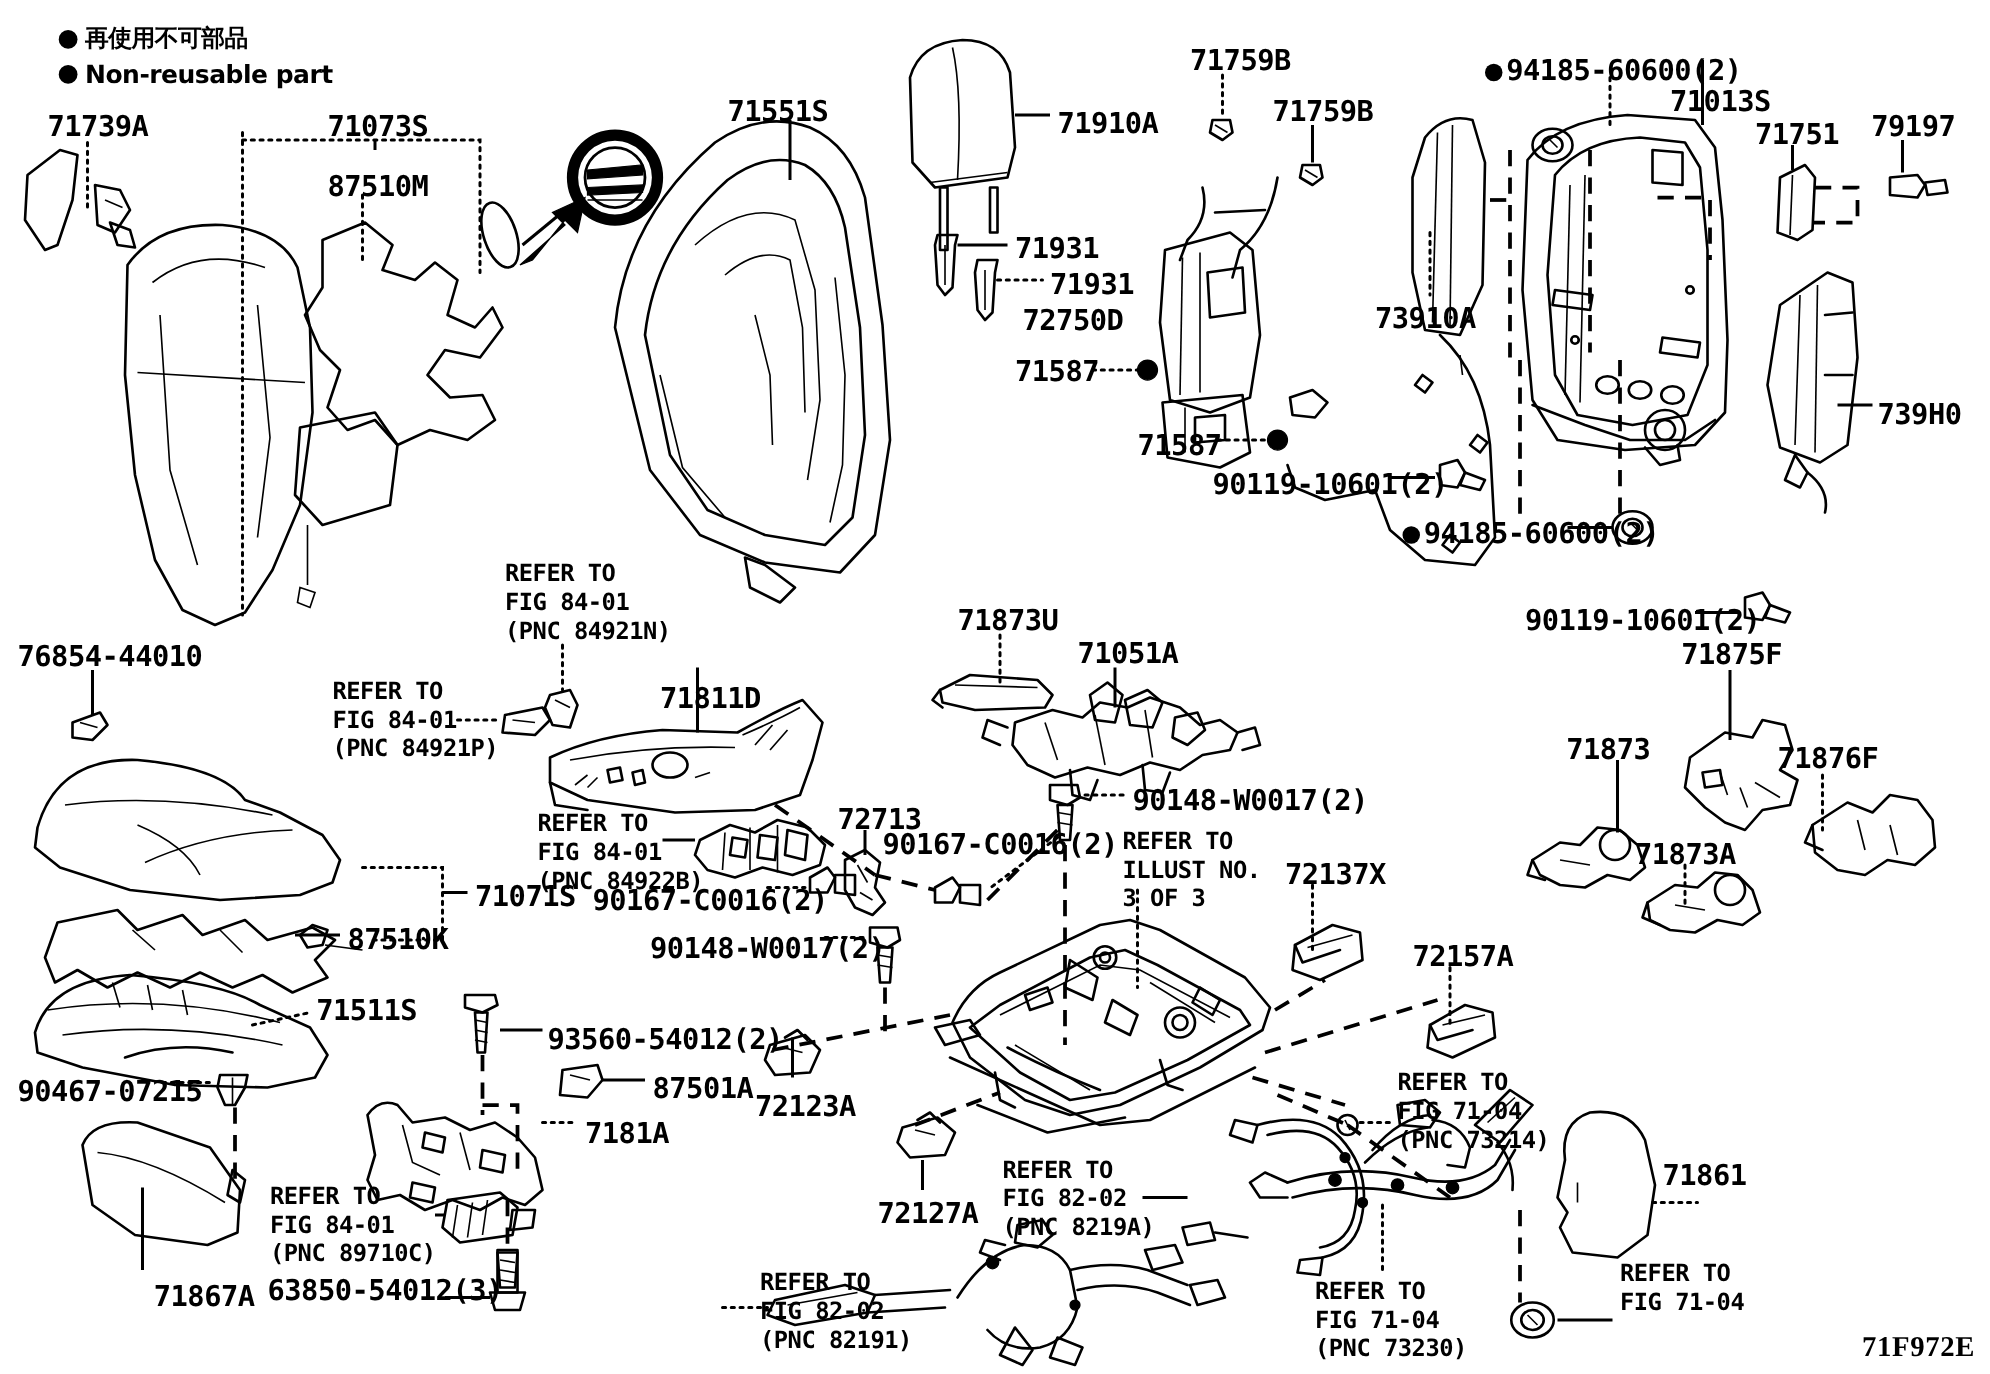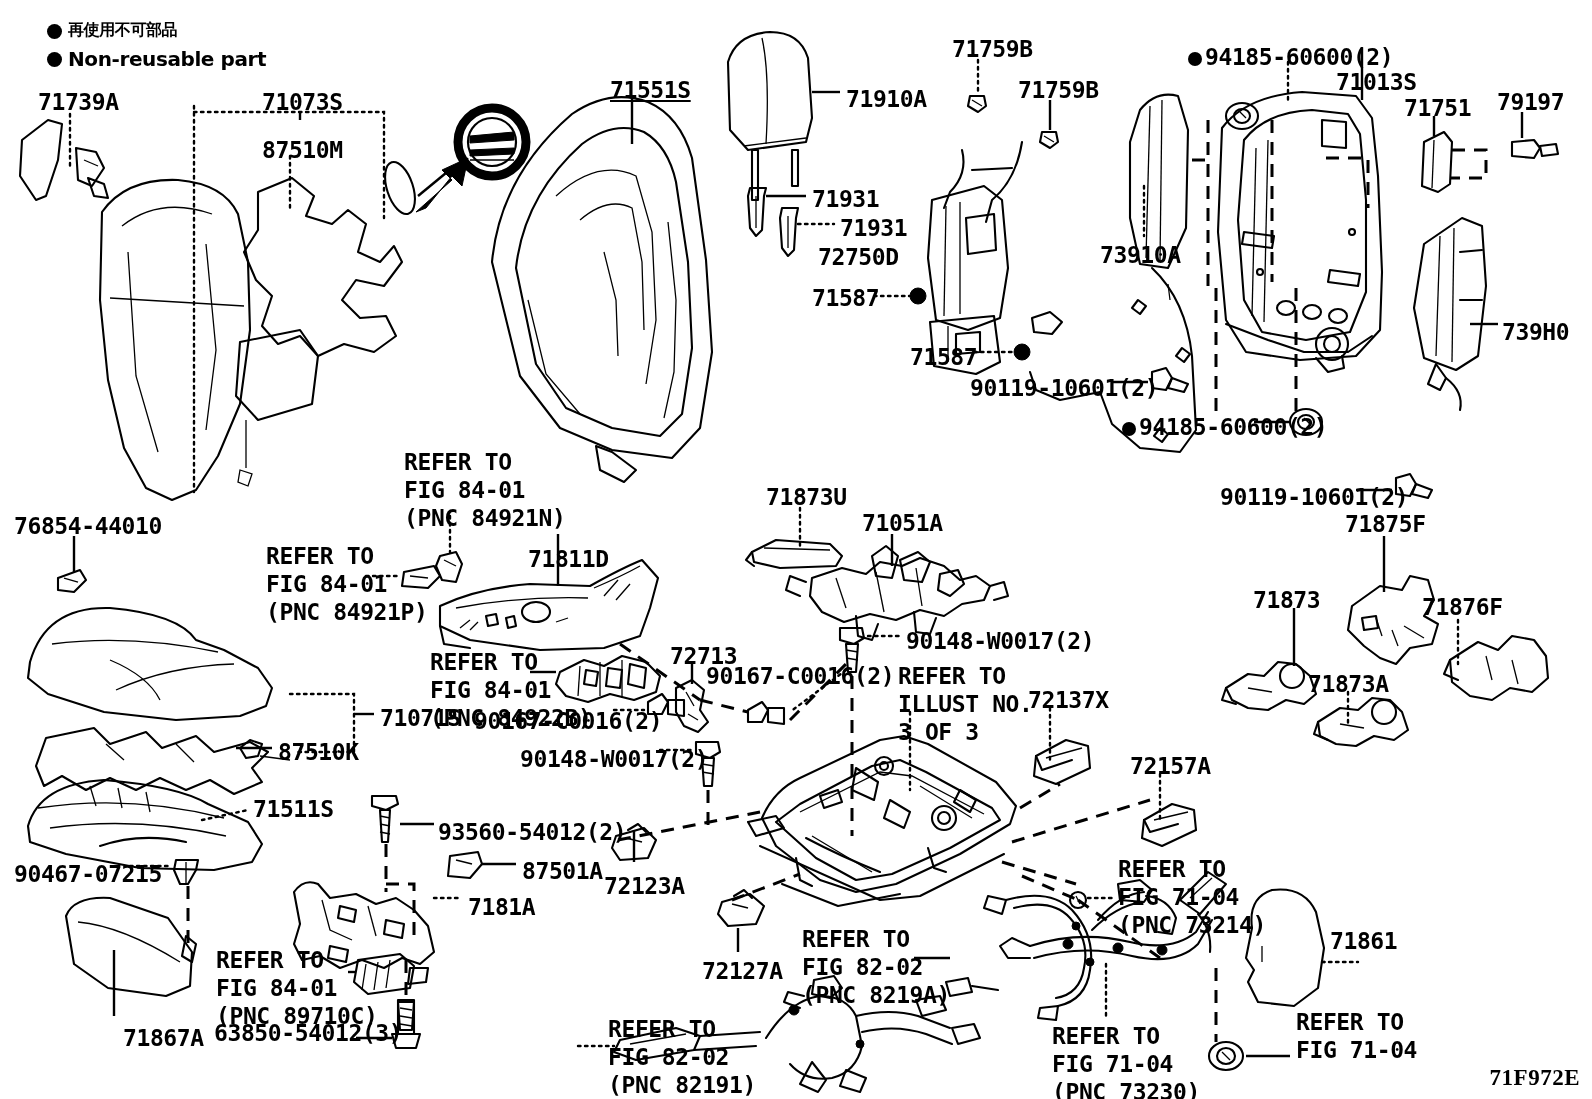--- a/index.html
+++ b/index.html
@@ -2,22 +2,22 @@
 <html><head>
 <meta charset="utf-8">
 <style>
   html,body{margin:0;padding:0;background:#ffffff;}
   body{width:1592px;height:1099px;position:relative;overflow:hidden;
        font-family:"DejaVu Sans","Liberation Sans",sans-serif;}
   #stage{position:absolute;left:0;top:0;width:1592px;height:1099px;}
   .lbl{position:absolute;font-family:"DejaVu Sans Mono","Liberation Mono",monospace;
        font-weight:700;color:#000;white-space:pre;letter-spacing:-0.4px;line-height:1.22;}
   .p{font-size:23px;}
-  .ref{font-size:23px;}
-  .jp{font-size:16px;font-family:"DejaVu Sans","Liberation Sans",sans-serif;font-weight:700;}
+  .ref{font-size:19px;}
+  .jp{font-size:19px;font-family:"DejaVu Sans","Liberation Sans",sans-serif;font-weight:700;}
   .en{font-size:20px;font-family:"DejaVu Sans","Liberation Sans",sans-serif;font-weight:700;}
   .dot{position:absolute;width:15px;height:15px;border-radius:50%;background:#000;}
   .figcode{position:absolute;right:12px;bottom:8px;font-size:23px;font-weight:700;
            font-family:Liberation Serif, serif;letter-spacing:0.5px;}
   svg{position:absolute;left:0;top:0;}
   .ln{stroke:#000;fill:none;}
   .solid{stroke-width:2.4;}
   .dotted{stroke-width:2.4;stroke-dasharray:2.5 4.5;stroke-linecap:round;}
   .dashbig{stroke-width:3;stroke-dasharray:13 9;}
   .part{fill:none;stroke:#000;stroke-width:2.1;stroke-linejoin:round;stroke-linecap:round;}
@@ -567,21 +567,21 @@
     </g>
     <path class="ln solid" d="M1246 1056 L1290 1056"></path>
     <path class="ln dashbig" d="M1216 968 L1216 1042"></path>
 
   </svg>
 
   <div id="labels">
       <div class="lbl p" style="left: 38px; top: 88px;">71739A</div>
       <div class="lbl p" style="left: 262px; top: 88px;">71073S</div>
       <div class="lbl p" style="left: 262px; top: 136px;">87510M</div>
-      <div class="lbl p" style="left: 610px; top: 76px; text-decoration: underline;">71551S</div>
+      <div class="lbl p" style="left: 582px; top: 76px;">71551S</div>
       <div class="lbl p" style="left: 846px; top: 85px;">71910A</div>
       <div class="lbl p" style="left: 812px; top: 185px;">71931</div>
       <div class="lbl p" style="left: 840px; top: 214px;">71931</div>
       <div class="lbl p" style="left: 818px; top: 243px;">72750D</div>
       <div class="lbl p" style="left: 812px; top: 284px;">71587</div>
       <div class="lbl p" style="left: 910px; top: 343px;">71587</div>
       <div class="lbl p" style="left: 952px; top: 35px;">71759B</div>
       <div class="lbl p" style="left: 1018px; top: 76px;">71759B</div>
       <div class="lbl p" style="left: 1188px; top: 43px;"><span style="display: inline-block; width: 14px; height: 14px; border-radius: 50%; background: rgb(0, 0, 0); margin-right: 3px; vertical-align: -1px;"></span><span>94185-60600(2)</span></div>
       <div class="lbl p" style="left: 1336px; top: 25px; margin-top: 43px;">71013S</div>

